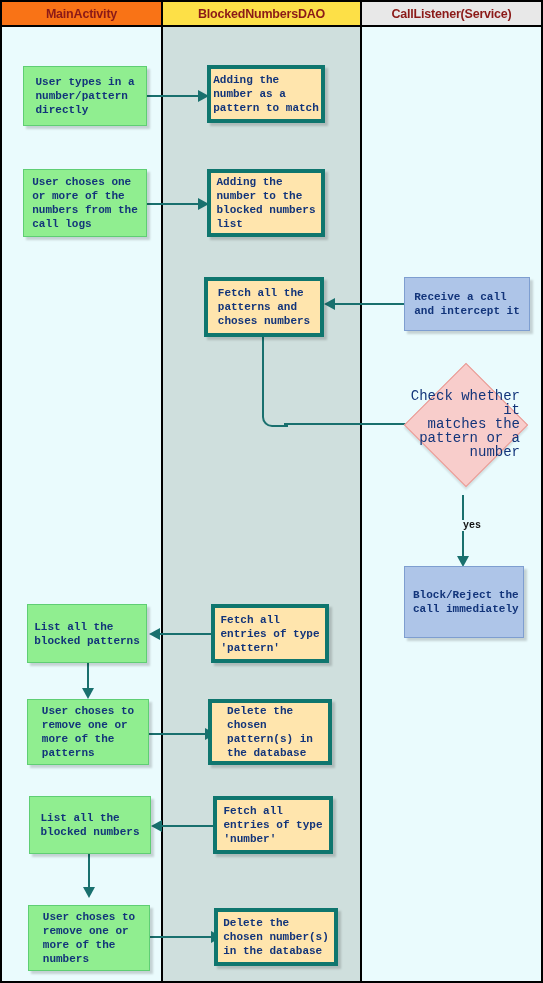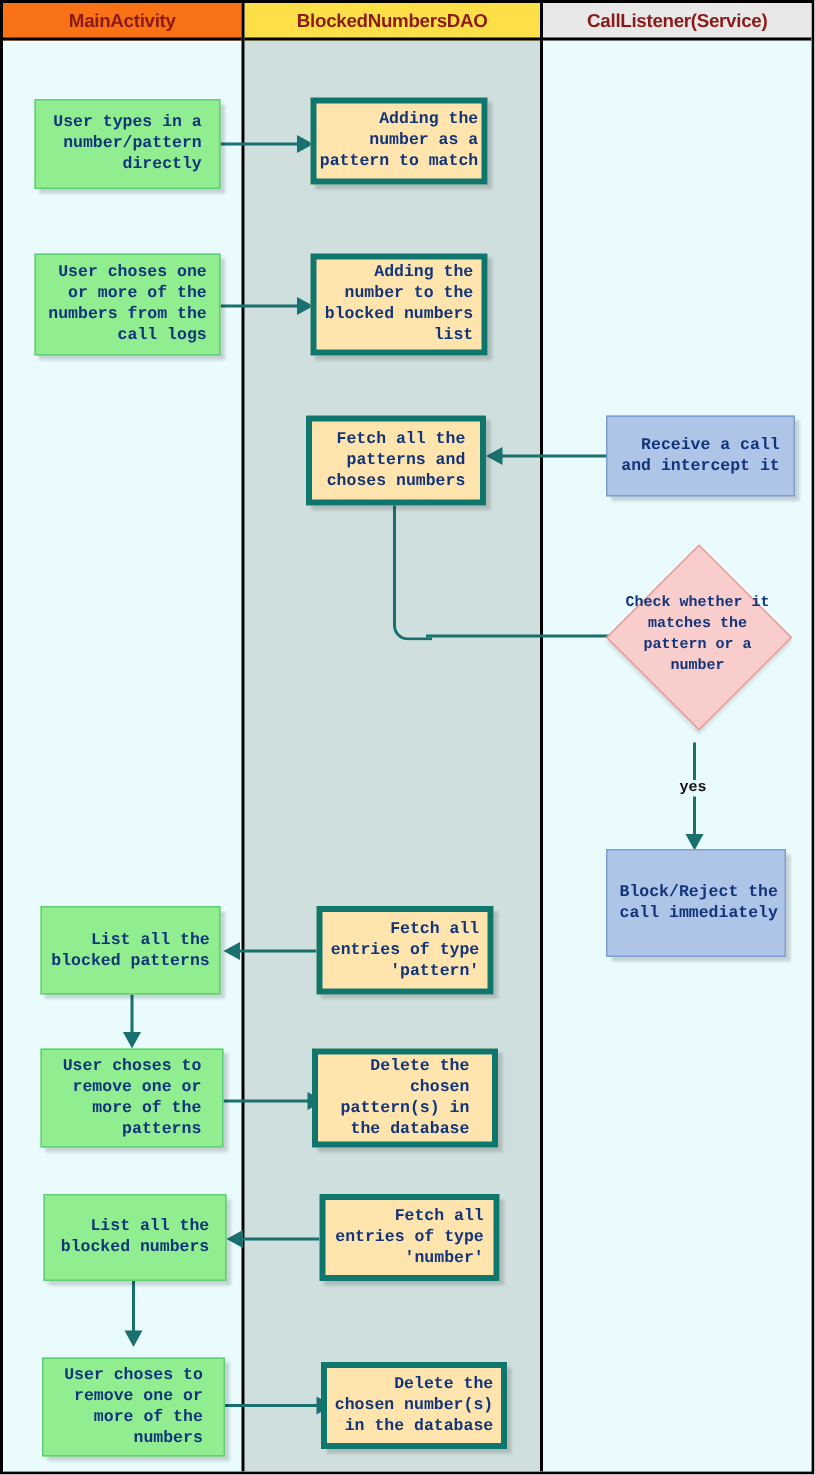--- a/index.html
+++ b/index.html
@@ -27,21 +27,21 @@
     letter-spacing:-0.2px;
     font-family:"Liberation Sans",sans-serif;
     white-space:nowrap;
   }
 
   
   .node{
     position:absolute;
     box-sizing:border-box;
     display:flex;align-items:center;justify-content:center;
-    text-align:right;
+    text-align:left;
     color:#12347a;
     font-family:"Liberation Mono","DejaVu Sans Mono",monospace;
     font-size:11px;
     font-weight:bold;
     line-height:14px;
     white-space:pre-line;
     box-shadow:3px 3px 2px rgba(0,0,0,0.16);
   }
   .node.green{background:#90ee90;border:1px solid #5fce74;}
   .node.yellow{background:#ffe5ad;border:4px solid #0f766e;}
@@ -53,24 +53,24 @@
   .diamond-shape{
     position:absolute;left:0;top:0;right:0;bottom:0;
     background:#f8cdcb;
     border:1px solid #e89a94;
     transform:rotate(45deg);
     box-shadow:2px 2px 2px rgba(0,0,0,0.10);
   }
   .diamond-label{
     position:absolute;left:0;top:0;right:0;bottom:0;
     display:flex;align-items:center;justify-content:center;
-    text-align:center;
+    text-align:right;
     color:#12347a;
     font-family:"Liberation Mono","DejaVu Sans Mono",monospace;
-    font-size:10px;font-weight:bold;line-height:14px;
+    font-size:14px;font-weight:normal;line-height:14px;
     white-space:pre-line;
   }
 
   
   .conn{position:absolute;background:#19706e;}
   .conn.h{height:2px;}
   .conn.v{width:2px;}
 
   .arrow{position:absolute;width:0;height:0;}
   .arrow.right{border-top:6px solid transparent;border-bottom:6px solid transparent;border-left:11px solid #19706e;}
@@ -122,21 +122,21 @@
 
   <div class="conn h" style="left:332px;top:301px;width:72px;"></div>
   <div class="arrow left" style="left:322px;top:296px;"></div>
 
   <div class="elbow" style="left:260px;top:333px;width:24px;height:90px;"></div>
   <div class="conn h" style="left:282px;top:421px;width:132px;"></div>
   <div class="arrow right" style="left:410px;top:416px;"></div>
 
   <div class="conn v" style="left:460px;top:493px;height:66px;"></div>
   <div class="arrow down" style="left:455px;top:554px;"></div>
-  <div class="edge-label" style="left:449px;top:518px;">yes</div>
+  <div class="edge-label" style="left:459px;top:518px;">yes</div>
 
   <div class="conn h" style="left:158px;top:631px;width:51px;"></div>
   <div class="arrow left" style="left:147px;top:626px;"></div>
 
   <div class="conn v" style="left:85px;top:661px;height:28px;"></div>
   <div class="arrow down" style="left:80px;top:686px;"></div>
 
   <div class="conn h" style="left:147px;top:731px;width:59px;"></div>
   <div class="arrow right" style="left:203px;top:726px;"></div>
 

